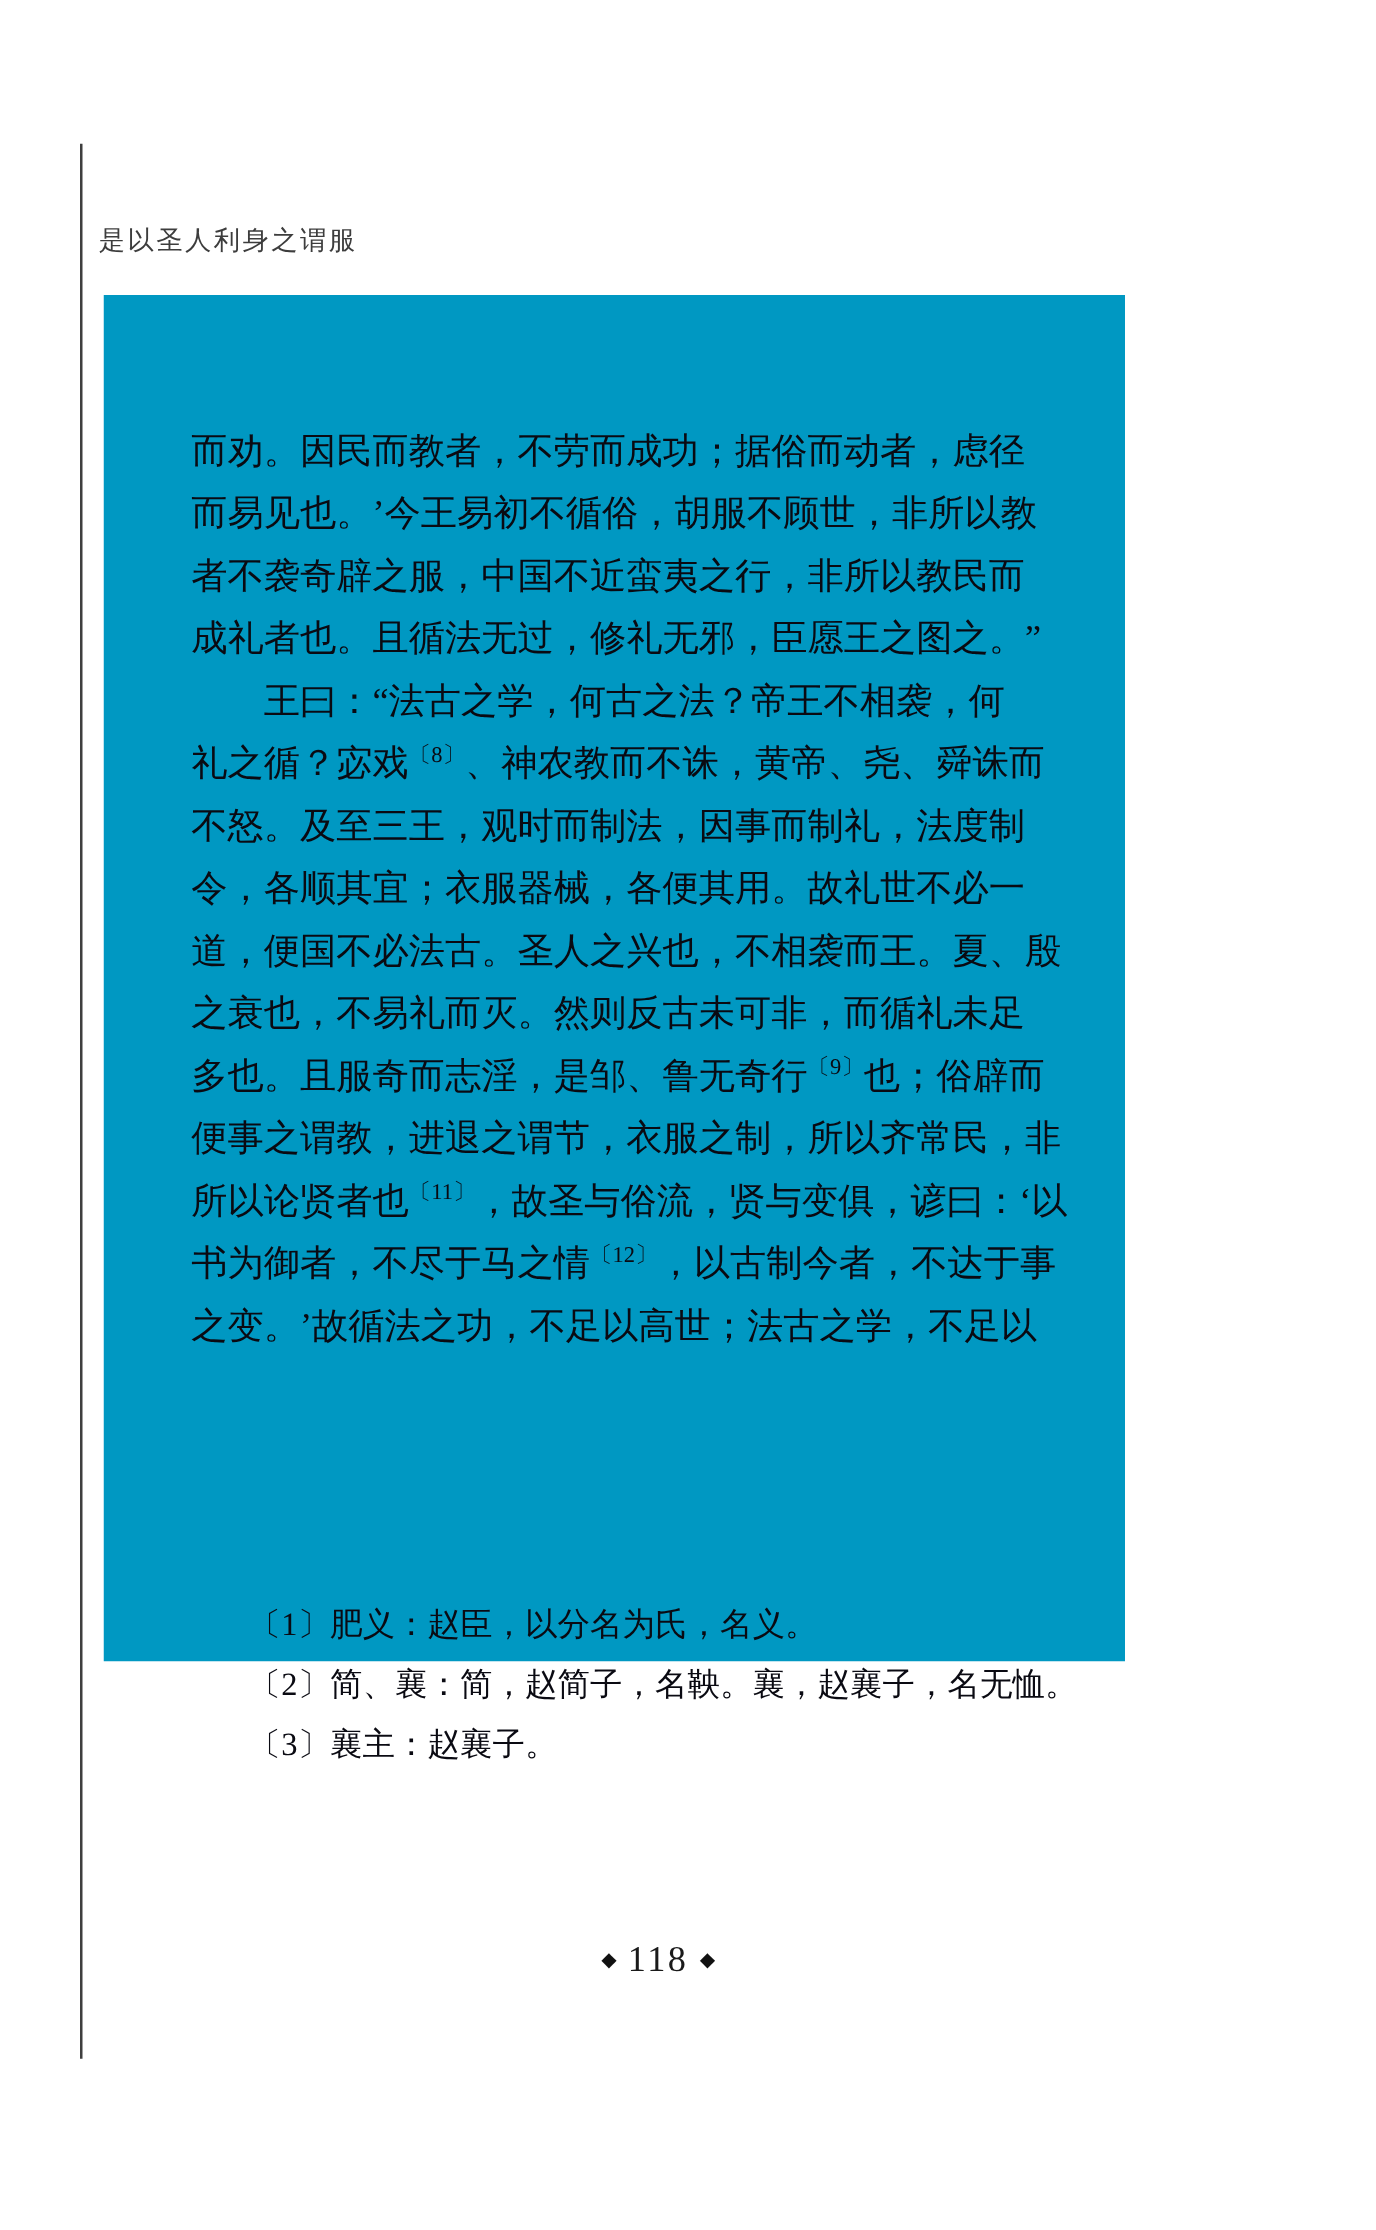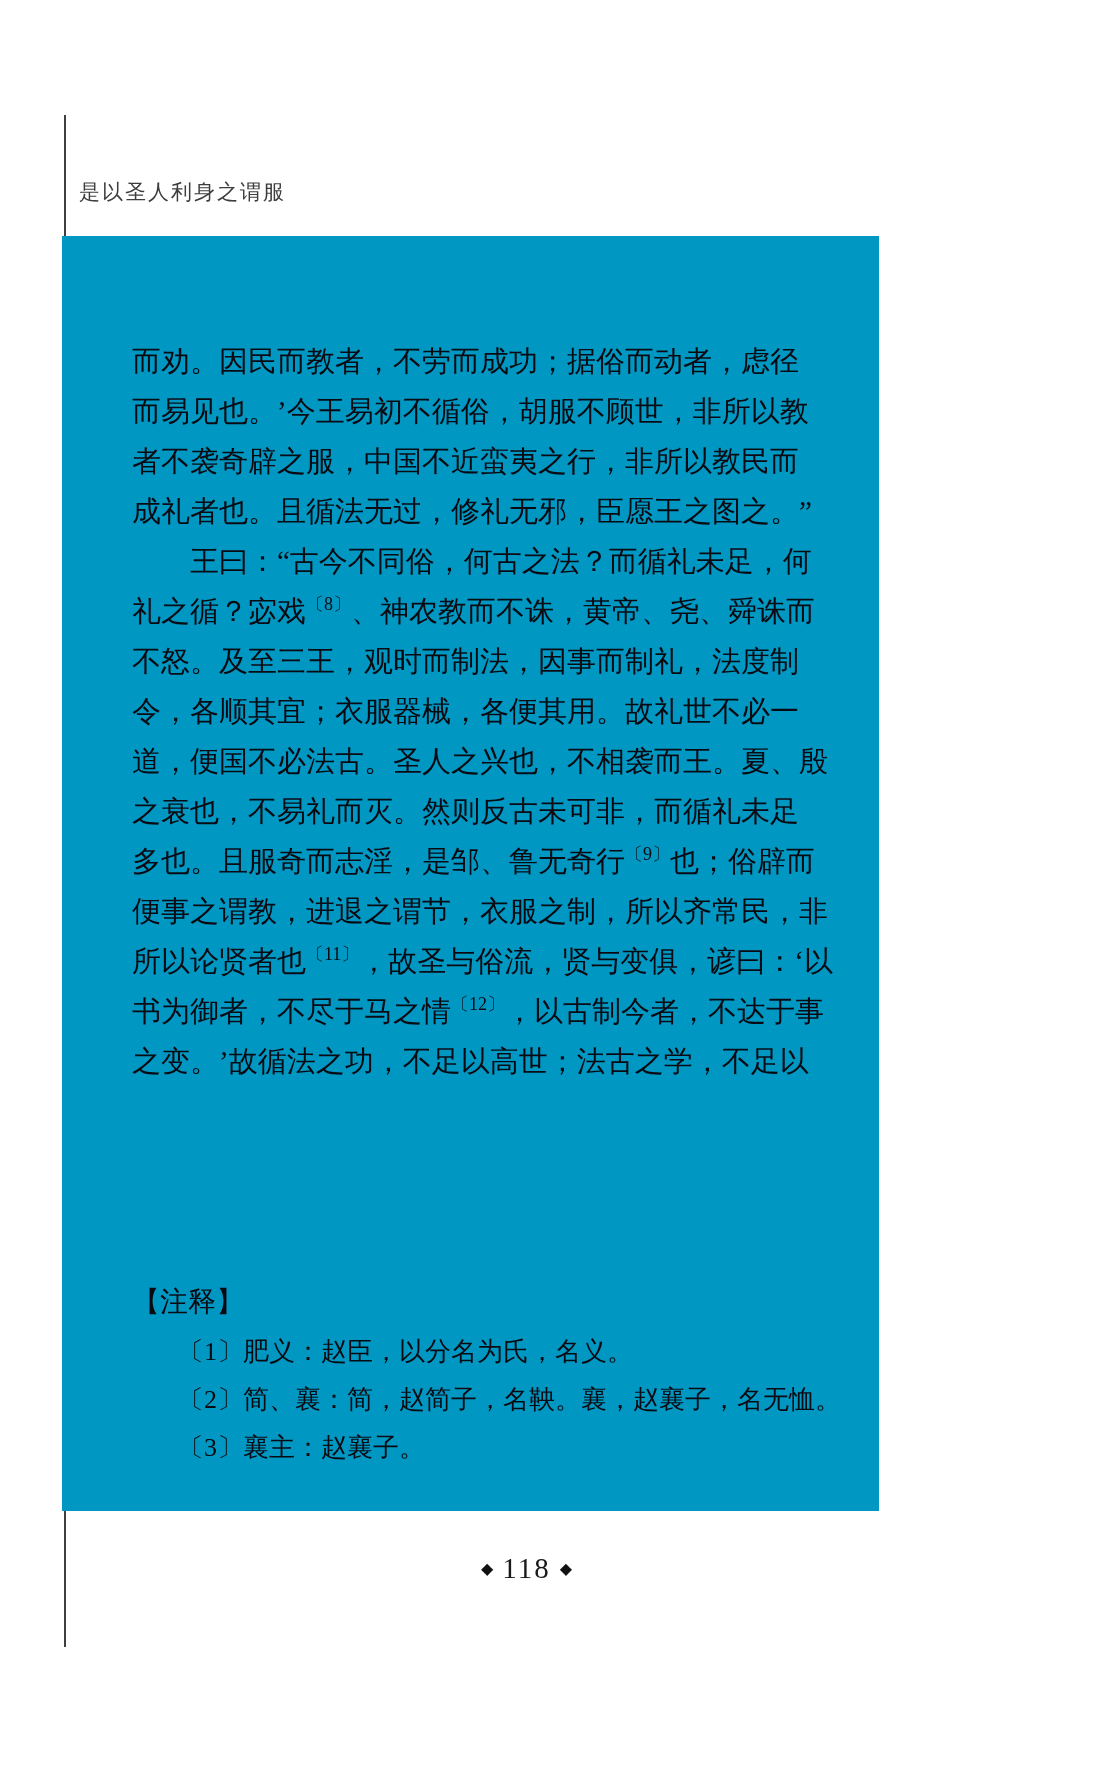--- a/index.html
+++ b/index.html
@@ -23,24 +23,24 @@
     position: absolute;
     left: 79px;
     top: 178px;
     font-size: 21px;
     letter-spacing: 2px;
     color: #3d3d3d;
     white-space: nowrap;
   }
   .content-panel {
     position: absolute;
-    left: 62px;
+    left: 83px;
     top: 236px;
     width: 817px;
-    height: 1275px;
+    height: 1093px;
     background: #0098C2; 
   }
   .body-text {
     position: absolute;
     left: 70px;
     top: 100px;
     color: #0a0a12;
     font-size: 29px;
   }
   .tline {
@@ -99,34 +99,33 @@
 <div class="margin-line"></div>
 
 <div class="header-title">是以圣人利身之谓服</div>
 
 <div class="content-panel" style="background: rgb(0, 152, 194);">
   <div class="body-text">
       <div class="tline">而劝。因民而教者，不劳而成功；据俗而动者，虑径</div>
       <div class="tline">而易见也。’今王易初不循俗，胡服不顾世，非所以教</div>
       <div class="tline">者不袭奇辟之服，中国不近蛮夷之行，非所以教民而</div>
       <div class="tline">成礼者也。且循法无过，修礼无邪，臣愿王之图之。”</div>
-      <div class="tline ind">王曰：“古今不同俗，何古之法？而循礼未足，何</div>
+      <div class="tline ind">王曰：“法古之学，何古之法？帝王不相袭，何</div>
       <div class="tline">礼之循？宓戏<sup class="fnref">〔8〕</sup>、神农教而不诛，黄帝、尧、舜诛而</div>
       <div class="tline">不怒。及至三王，观时而制法，因事而制礼，法度制</div>
       <div class="tline">令，各顺其宜；衣服器械，各便其用。故礼世不必一</div>
       <div class="tline">道，便国不必法古。圣人之兴也，不相袭而王。夏、殷</div>
       <div class="tline">之衰也，不易礼而灭。然则反古未可非，而循礼未足</div>
       <div class="tline">多也。且服奇而志淫，是邹、鲁无奇行<sup class="fnref">〔9〕</sup>也；俗辟而</div>
       <div class="tline">便事之谓教，进退之谓节，衣服之制，所以齐常民，非</div>
       <div class="tline">所以论贤者也<sup class="fnref">〔11〕</sup>，故圣与俗流，贤与变俱，谚曰：‘以</div>
       <div class="tline">书为御者，不尽于马之情<sup class="fnref">〔12〕</sup>，以古制今者，不达于事</div>
       <div class="tline">之变。’故循法之功，不足以高世；法古之学，不足以</div>
     </div>
   <div class="notes-section">
-    <div class="notes-title">【注释】</div>
     <div>
         <div class="note-line">〔1〕肥义：赵臣，以分名为氏，名义。</div>
         <div class="note-line">〔2〕简、襄：简，赵简子，名鞅。襄，赵襄子，名无恤。</div>
         <div class="note-line">〔3〕襄主：赵襄子。</div>
       </div>
   </div>
 </div>
 
 <div class="page-number-row">
   <span class="diamond">◆</span><span class="num">118</span><span class="diamond">◆</span>

